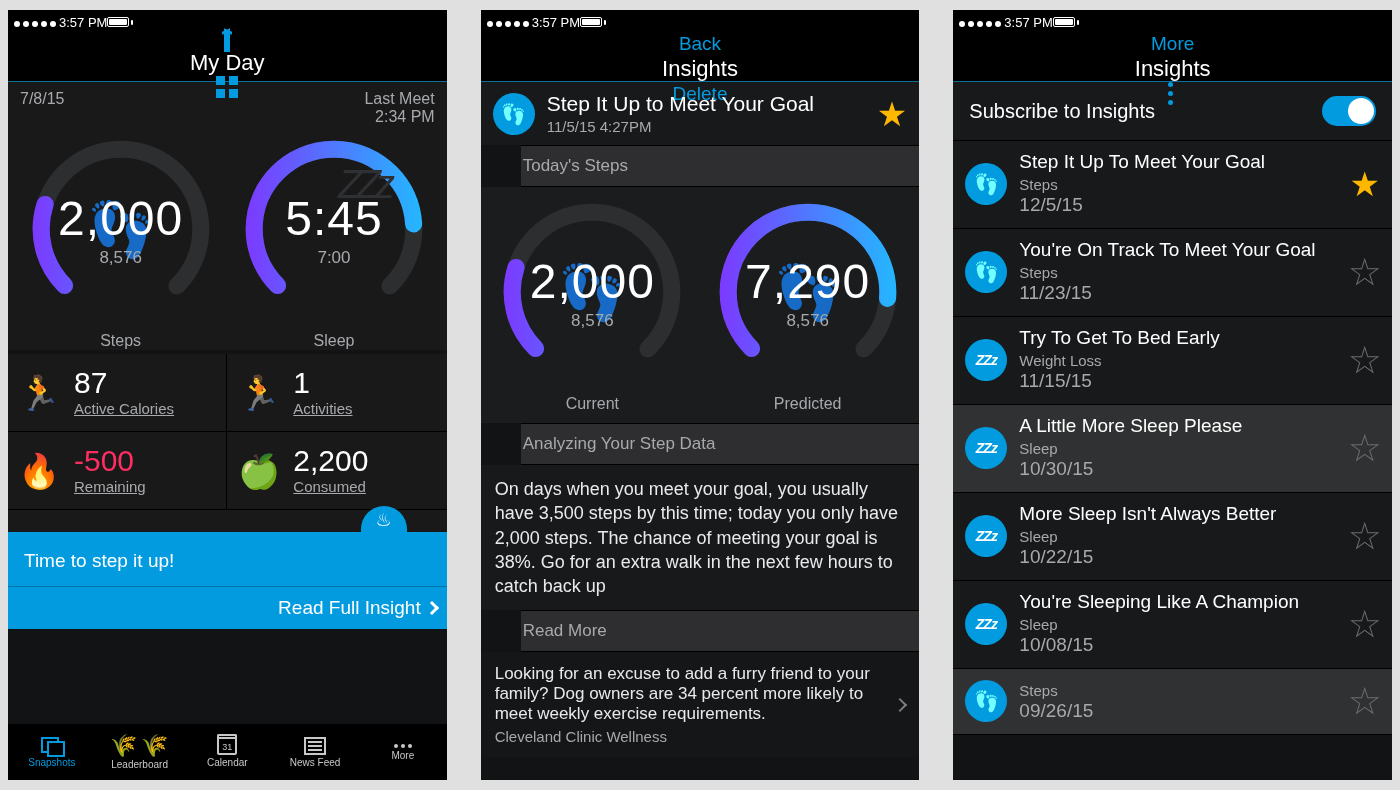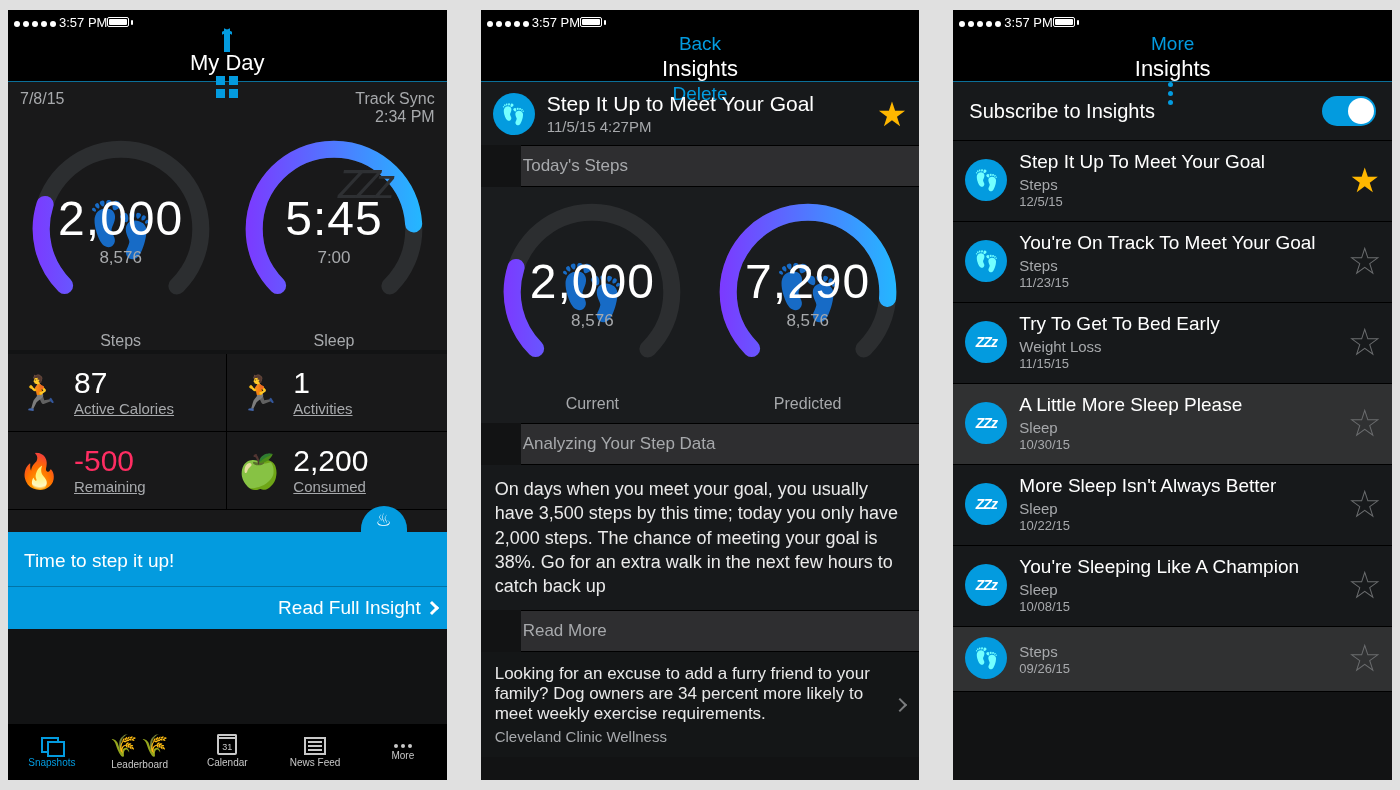--- a/index.html
+++ b/index.html
@@ -89,21 +89,21 @@
   .subscribe { display:flex; align-items:center; justify-content:space-between; padding:14px 16px; font-size:20px; background:#17191b; border-bottom:1px solid #000;}
   .toggle { width:54px; height:30px; border-radius:30px; background:var(--blue); position:relative; }
   .toggle::after { content:''; position:absolute; right:2px; top:2px; width:26px; height:26px; background:#fff; border-radius:50%; }
   .list { display:flex; flex-direction:column; }
   .row { display:flex; align-items:center; padding:10px 12px 12px; gap:12px; background:#17191b; border-bottom:1px solid #000;}
   .row.sel { background:#303132; }
   .rtext { flex:1; }
   .rtitle { font-size:19px; }
   .rtitle.bold { font-weight:500; }
   .rcat { color:var(--muted); font-size:15px; margin-top:3px;}
-  .rdate { color:var(--muted); font-size:13px; margin-top:1px;}
+  .rdate { color:var(--muted); font-size:19px; margin-top:1px;}
   .feet::before{ content:'\1F463'; font-size:20px; filter:brightness(5);}
   .zbadge{font-size:14px; font-style:italic; font-weight:700; letter-spacing:-1px;}
 </style>
 </head>
 <body>
 
 <div class="stage">
 
 <div class="phone">
   <div class="statusbar">
@@ -121,21 +121,21 @@
           <span class="grid4">
             <span></span>
             <span></span>
             <span></span>
             <span></span>
           </span>
         </span>
   </div>
   <div class="syncbar">
     <span>7/8/15</span>
-    <span class="r"><span>Track Sync</span><br><span>2:34 PM</span></span>
+    <span class="r"><span>Last Meet</span><br><span>2:34 PM</span></span>
   </div>
   <div class="gauges">
     <div class="gauge">
       <div class="gwrap">
         <svg viewBox="0 0 100 100">
               <circle cx="50" cy="50" r="42" fill="none" stroke="#2c2e30" stroke-width="9" stroke-linecap="round" stroke-dasharray="198 264"></circle>
               <circle cx="50" cy="50" r="42" fill="none" stroke="url(#g1)" stroke-width="9" stroke-linecap="round" stroke-dasharray="46 264"></circle>
               <defs>
                 <linearGradient id="g1" x1="0" y1="0" x2="1" y2="1">
                   <stop offset="0" stop-color="#17c9ff"></stop>

